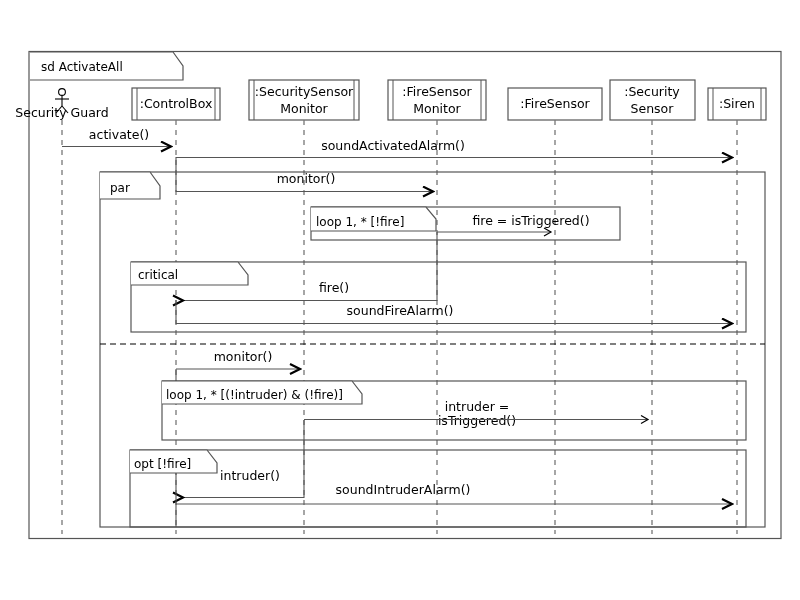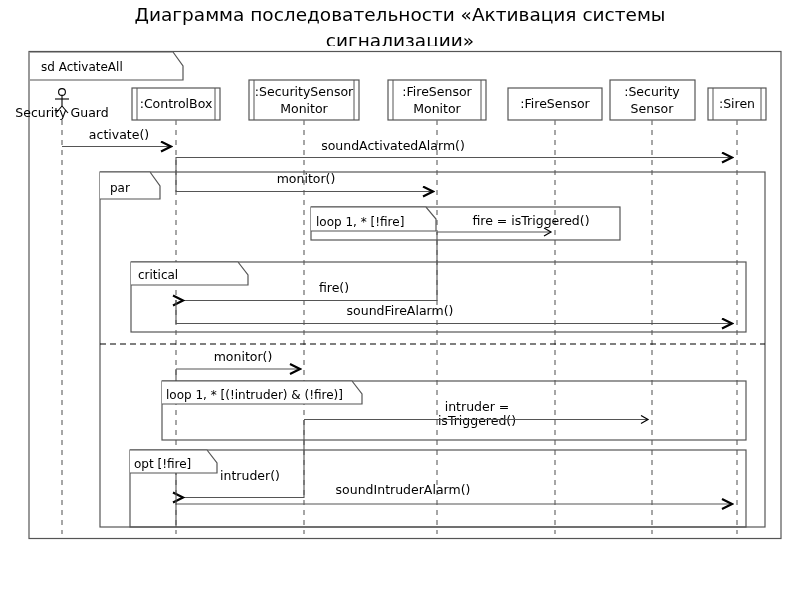--- a/index.html
+++ b/index.html
@@ -48,22 +48,20 @@
   .lbl-lifeline { font-size: 12.5px; text-anchor: middle; }
   .lbl-msg { font-size: 12.5px; text-anchor: middle; }
   .lbl-frag { font-size: 12px; text-anchor: start; }
   .lbl-actor { font-size: 12.5px; text-anchor: middle; }
 </style>
 </head>
 <body>
 
 <div id="page">
 
-  <div id="title"><span>Диаграмма последовательности «Активация системы</span>
-<span>сигнализации»</span></div>
 
   <svg id="diagram" viewBox="0 0 800 600" width="800" height="600">
 
     <defs>
       <marker id="openArrowR" markerWidth="14" markerHeight="14" refX="11" refY="6" orient="auto" markerUnits="userSpaceOnUse">
         <path d="M2,1 L12,6 L2,11" fill="none" stroke="#000" stroke-width="2.1" stroke-linecap="butt" stroke-linejoin="miter"></path>
       </marker>
       <marker id="openArrowL" markerWidth="14" markerHeight="14" refX="3" refY="6" orient="auto" markerUnits="userSpaceOnUse">
         <path d="M12,1 L2,6 L12,11" fill="none" stroke="#000" stroke-width="2.1" stroke-linecap="butt" stroke-linejoin="miter"></path>
       </marker>

